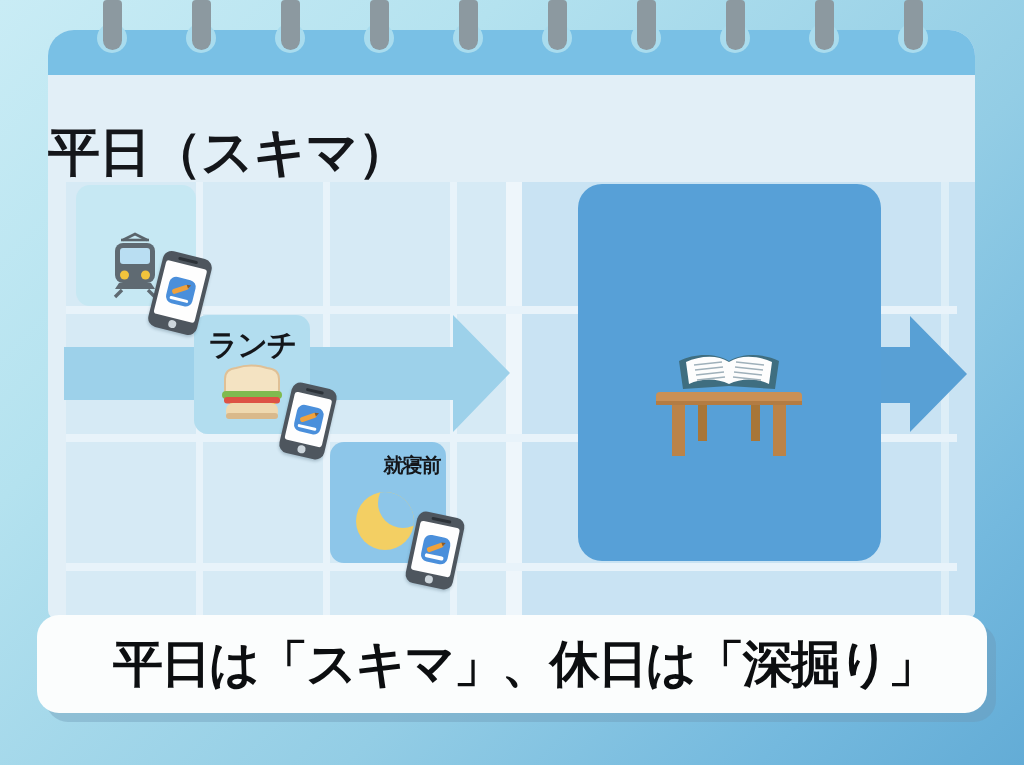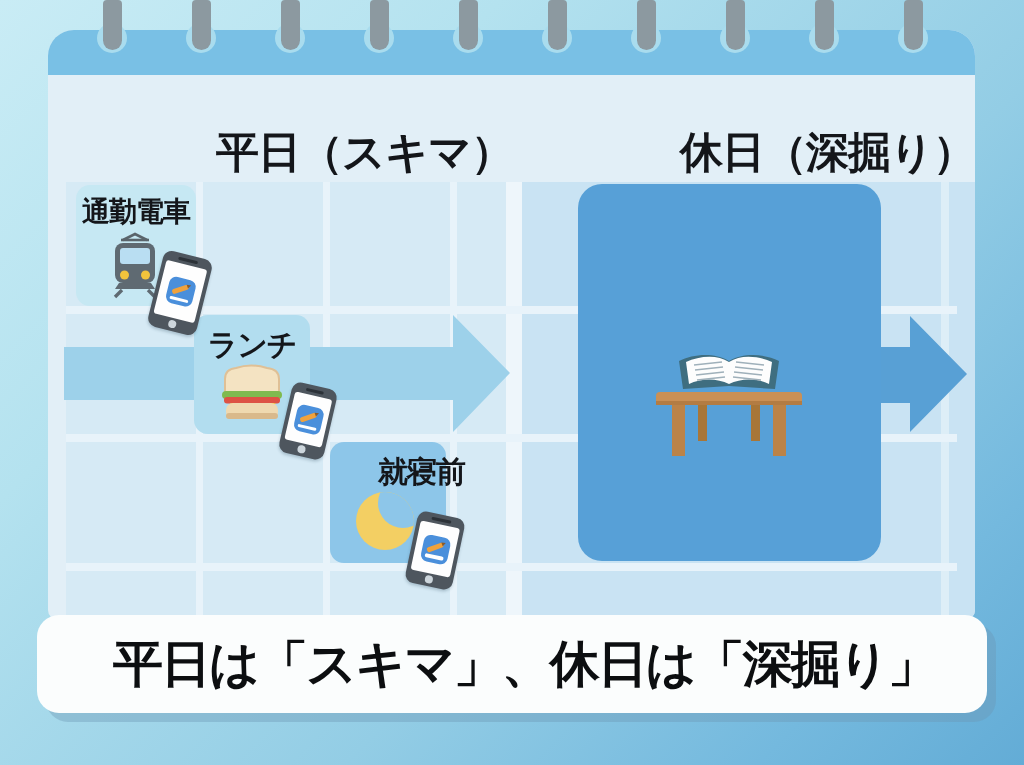--- a/index.html
+++ b/index.html
@@ -5,22 +5,22 @@
   html,body{margin:0;padding:0;background:#9fd4e8;}
   .stage{
     position:relative;width:1024px;height:765px;overflow:hidden;
     font-family:"Liberation Sans","DejaVu Sans",sans-serif;
     background:linear-gradient(135deg,#c9ecf5 0%,#b4e2ef 28%,#93cde5 62%,#74b9de 85%,#63acd6 100%);
   }
   
   .page{position:absolute;left:48px;top:30px;width:927px;height:590px;
     background:#e2eff7;border-radius:26px 26px 10px 10px;overflow:hidden;z-index:1;}
   .band{position:absolute;left:0;top:0;width:927px;height:45px;background:#79c0e5;}
-  .col-header{position:absolute;top:96px;height:52px;line-height:52px;text-align:right;
-    font-size:43px;font-weight:900;color:#14161a;letter-spacing:-1px;white-space:nowrap;}
+  .col-header{position:absolute;top:96px;height:52px;line-height:52px;text-align:left;
+    font-size:52px;font-weight:900;color:#14161a;letter-spacing:-1px;white-space:nowrap;}
   .col-header.left{left:0;width:465px;}
   .col-header.right{left:465px;width:462px;}
   .grid-left{position:absolute;left:18px;top:152px;width:440px;height:438px;background:#d6eaf5;}
   .grid-right{position:absolute;left:474px;top:152px;width:453px;height:438px;background:#c9e3f3;}
   .vgap{position:absolute;top:152px;height:438px;width:7px;background:#e8f3fa;}
   .vgap.g1{left:148px;} .vgap.g2{left:275px;} .vgap.g3{left:402px;}
   .vgap.divider{left:458px;width:16px;background:#eef6fb;}
   .vgap.rmargin{left:893px;width:8px;background:#ddeef7;}
   .hgap{position:absolute;left:18px;width:891px;height:8px;background:#e8f3fa;}
   .hgap.h1{top:276px;} .hgap.h2{top:404px;} .hgap.h3{top:533px;}
@@ -31,21 +31,21 @@
   
   .arrow-svg{position:absolute;z-index:2;}
   
   .cell{position:absolute;border-radius:14px;z-index:3;}
   .cell .cell-label{position:absolute;left:0;right:0;text-align:center;font-weight:900;color:#14161a;letter-spacing:-1px;white-space:nowrap;}
   .cell1{left:76px;top:185px;width:120px;height:121px;background:#c6e8f3;}
   .cell1 .cell-label{top:8px;font-size:28px;}
   .cell2{left:194px;top:315px;width:116px;height:119px;background:#b2ddef;}
   .cell2 .cell-label{top:10px;font-size:30px;}
   .cell3{left:330px;top:442px;width:116px;height:121px;background:#8dc6e9;}
-  .cell3 .cell-label{top:10px;font-size:30px;padding-left:48px;}
+  .cell3 .cell-label{top:10px;font-size:20px;padding-left:48px;}
   .train-svg{position:absolute;left:34px;top:46px;}
   .sandwich-svg{position:absolute;left:24px;top:48px;}
   
   .moon{position:absolute;left:26px;top:50px;width:58px;height:58px;border-radius:50%;background:#f3cf63;overflow:hidden;}
   .moon:after{content:"";position:absolute;top:-14px;right:-14px;width:50px;height:50px;border-radius:50%;background:#8dc6e9;}
   
   .focus-box{position:absolute;left:578px;top:184px;width:303px;height:377px;border-radius:24px;background:#57a0d7;z-index:3;}
   .focus-label{position:absolute;left:0;right:0;top:118px;text-align:center;font-size:36px;font-weight:900;color:#101418;letter-spacing:-1px;white-space:nowrap;}
   .desk-svg{position:absolute;left:76px;top:165px;}
   
@@ -79,33 +79,31 @@
     <div class="vgap g1"></div>
     <div class="vgap g2"></div>
     <div class="vgap g3"></div>
     <div class="vgap divider"></div>
     <div class="vgap rmargin"></div>
     <div class="hgap h1"></div>
     <div class="hgap h2"></div>
     <div class="hgap h3"></div>
 
     <div class="col-header left">平日（スキマ）</div>
-    <div class="col-header right">休日（深掘り）</div>
   </div>
 
   <svg class="arrow-svg" style="left:64px;top:315px" width="448" height="118" viewBox="0 0 448 118">
     <polygon points="0,32 389,32 389,0 446,58 389,117 389,85 0,85" fill="#9dd1ea"></polygon>
   </svg>
 
   <svg class="arrow-svg" style="left:868px;top:316px" width="100" height="116" viewBox="0 0 100 116">
     <polygon points="0,31 42,31 42,0 99,58 42,116 42,87 0,87" fill="#58a0d5"></polygon>
   </svg>
 
   <div class="cell cell1">
-    <div class="cell-label">通勤電車</div>
     <svg class="train-svg" width="50" height="68" viewBox="0 0 50 68">
       <path d="M13 9 L25 3 L37 9" stroke="#5a646b" stroke-width="2.6" fill="none"></path>
       <line x1="11" y1="9" x2="39" y2="9" stroke="#5a646b" stroke-width="2.6"></line>
       <rect x="5" y="12" width="40" height="40" rx="8" fill="#5f6a72"></rect>
       <rect x="10" y="17" width="30" height="16" rx="3" fill="#b9def2"></rect>
       <circle cx="14.5" cy="44" r="4.5" fill="#f2c43c"></circle>
       <circle cx="35.5" cy="44" r="4.5" fill="#f2c43c"></circle>
       <path d="M9 52 L41 52 L45 58 L5 58 Z" fill="#5f6a72"></path>
       <line x1="12" y1="59" x2="5" y2="66" stroke="#5f6a72" stroke-width="3.4"></line>
       <line x1="38" y1="59" x2="45" y2="66" stroke="#5f6a72" stroke-width="3.4"></line>

